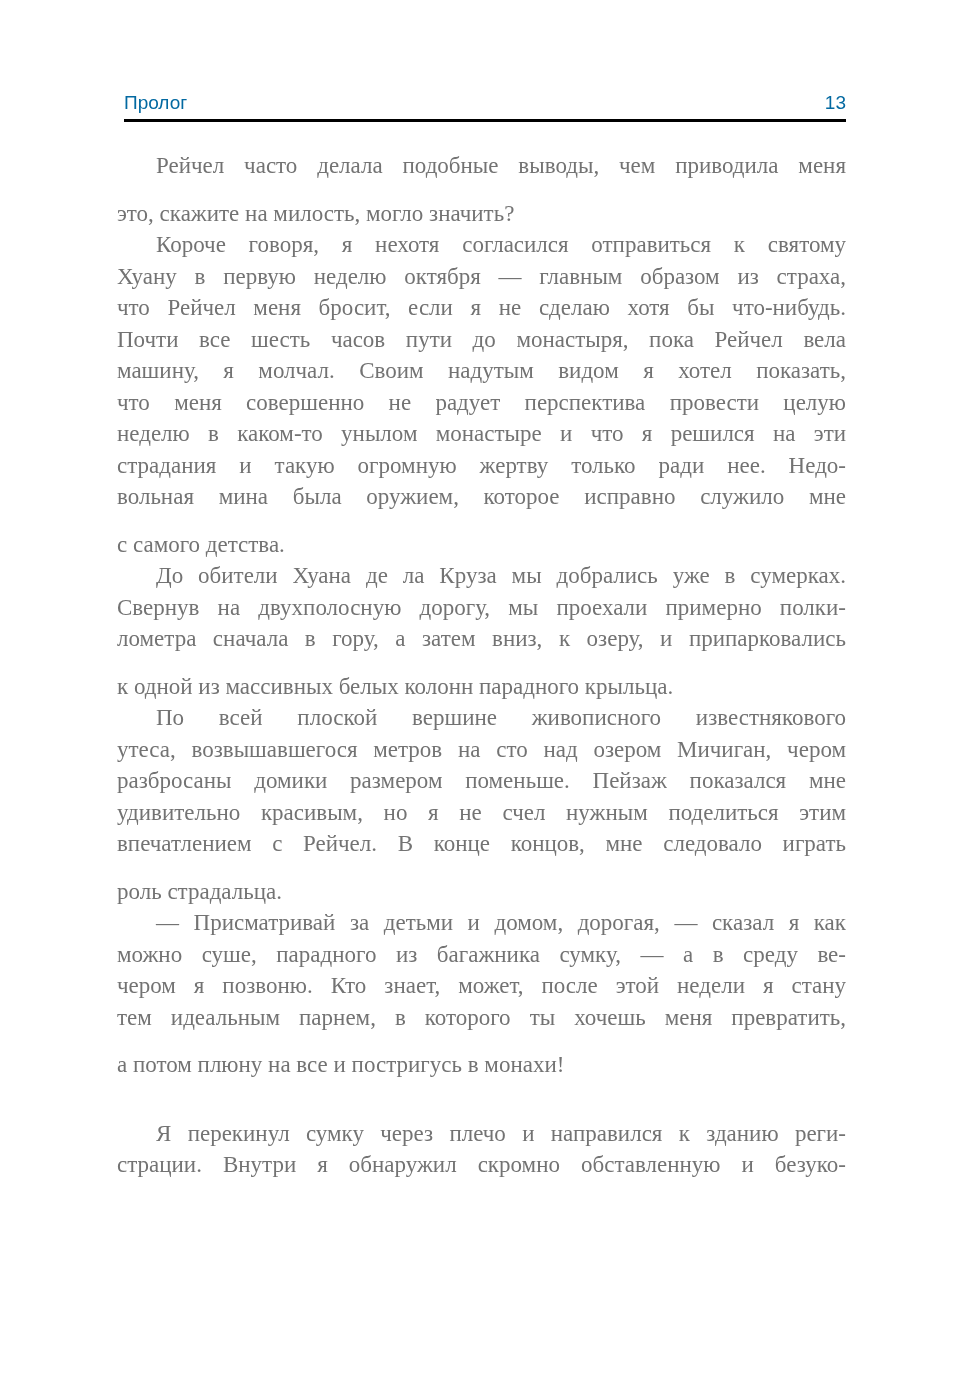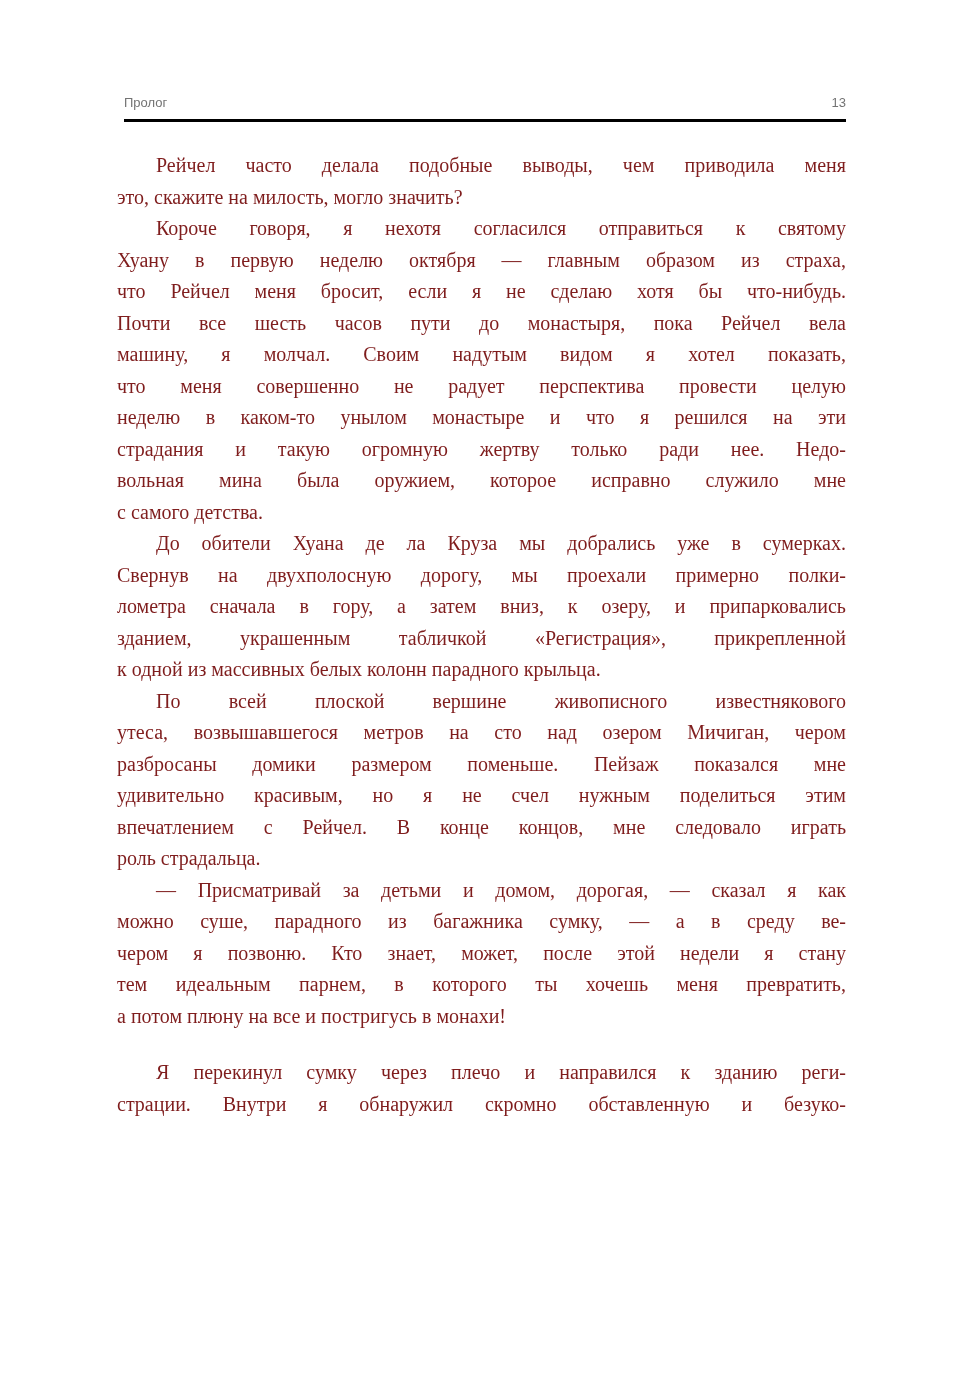--- a/index.html
+++ b/index.html
@@ -18,50 +18,50 @@
   }
   .running-header {
     position: absolute;
     left: 124px;
     width: 722px;
     top: 91px;
     display: flex;
     justify-content: space-between;
     align-items: baseline;
     font-family: "Liberation Sans", sans-serif;
-    font-size: 13px;
+    font-size: 19px;
     line-height: 24px;
-    color: #737373;
+    color: #0369a1;
   }
   .header-rule {
     position: absolute;
     left: 124px;
     width: 722px;
     top: 119px;
     height: 3px;
     background: #000000;
   }
   .body-text {
     position: absolute;
     left: 117px;
     width: 729px;
     top: 150px;
-    font-size: 20px;
+    font-size: 23px;
     line-height: 31.5px;
-    color: #7f1d1d;
+    color: #737373;
   }
   .para { margin: 0; padding: 0; }
-  .para.scene-break { margin-top: 25px; }
+  .para.scene-break { margin-top: 37px; }
   .line {
     text-align: justify;
     text-align-last: justify;
     text-justify: inter-word;
   }
   .line.indent { text-indent: 39px; }
-  .line.end { text-align-last: left; }
+  .line.end { text-align-last: left; margin-top: 16px; }
 </style>
 </head>
 <body>
 
 <div class="page">
 
   <header class="running-header">
     <span>Пролог</span>
     <span>13</span>
   </header>
@@ -82,21 +82,20 @@
         <div class="line">что меня совершенно не радует перспектива провести целую</div>
         <div class="line">неделю в каком-то унылом монастыре и что я решился на эти</div>
         <div class="line">страдания и такую огромную жертву только ради нее. Недо-</div>
         <div class="line">вольная мина была оружием, которое исправно служило мне</div>
         <div class="line end">с самого детства.</div>
       </div>
       <div class="para">
         <div class="line indent">До обители Хуана де ла Круза мы добрались уже в сумерках.</div>
         <div class="line">Свернув на двухполосную дорогу, мы проехали примерно полки-</div>
         <div class="line">лометра сначала в гору, а затем вниз, к озеру, и припарковались</div>
-        <div class="line">зданием, украшенным табличкой «Регистрация», прикрепленной</div>
         <div class="line end">к одной из массивных белых колонн парадного крыльца.</div>
       </div>
       <div class="para">
         <div class="line indent">По всей плоской вершине живописного известнякового</div>
         <div class="line">утеса, возвышавшегося метров на сто над озером Мичиган, чером</div>
         <div class="line">разбросаны домики размером поменьше. Пейзаж показался мне</div>
         <div class="line">удивительно красивым, но я не счел нужным поделиться этим</div>
         <div class="line">впечатлением с Рейчел. В конце концов, мне следовало играть</div>
         <div class="line end">роль страдальца.</div>
       </div>

